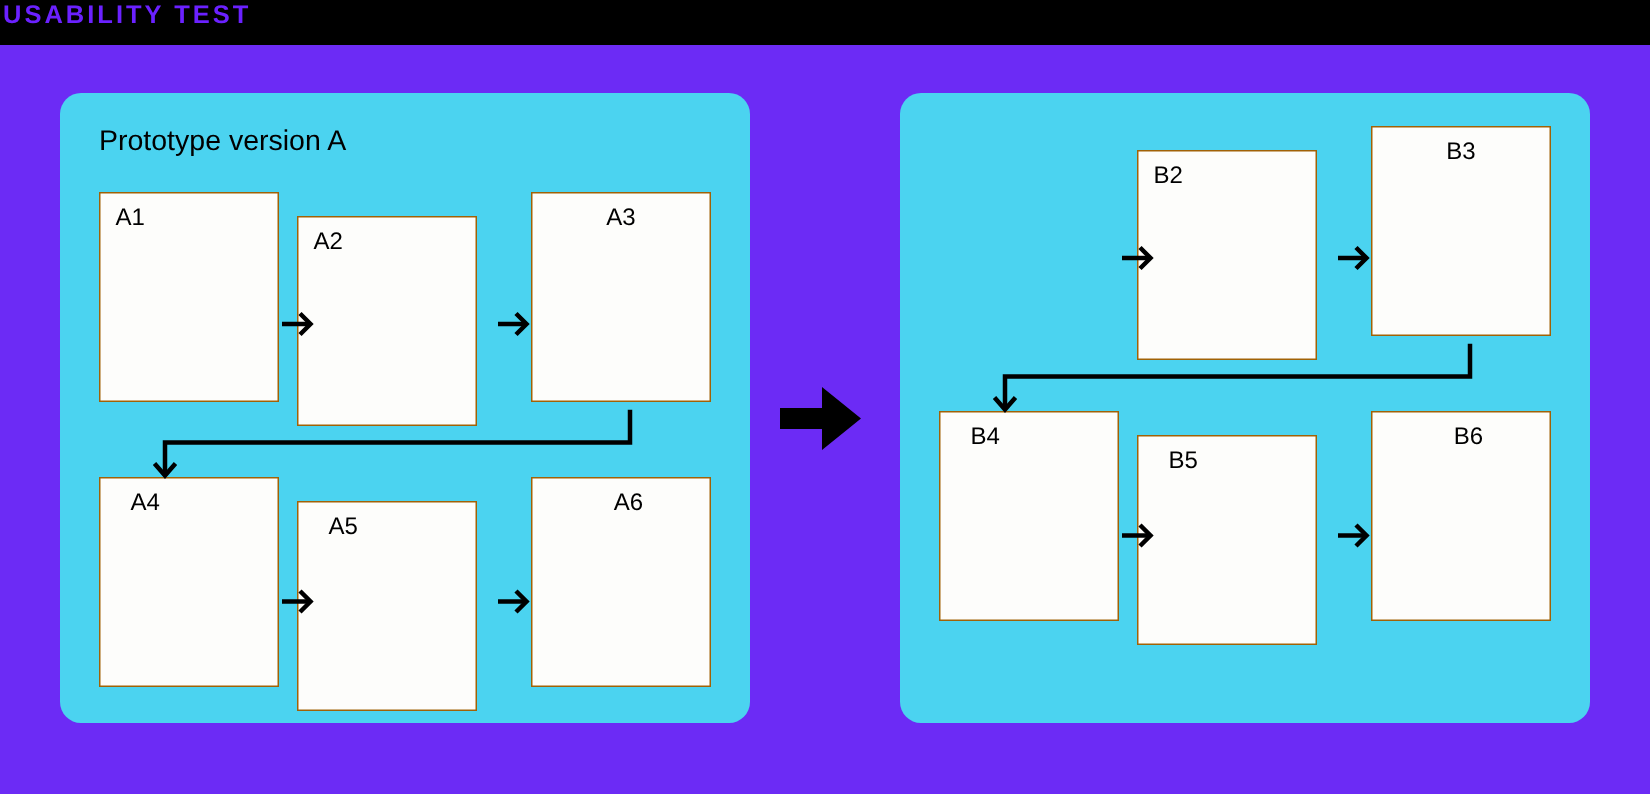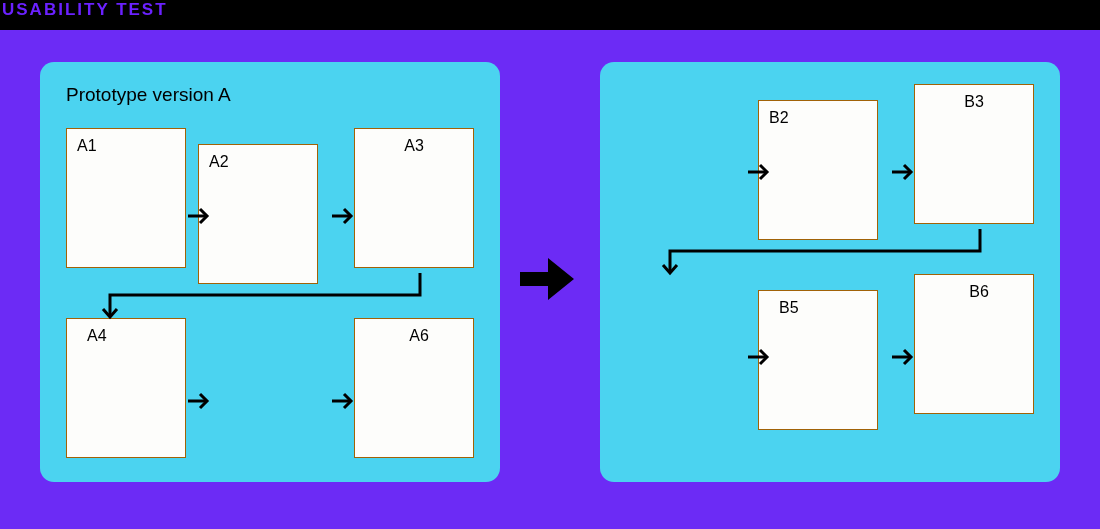--- a/index.html
+++ b/index.html
@@ -107,20 +107,21 @@
 
 <div class="stage">
 
   <div class="panel panel-a">
     <div class="panel-title">Prototype version A</div>
     <div class="grid">
       <div class="screen r1 c1">A1</div>
       <div class="screen r1 c2">A2</div>
       <div class="screen r1 c3">A3</div>
       <div class="screen r2 c1">A4</div>
+      <div class="screen r2 c2">A5</div>
       <div class="screen r2 c3">A6</div>
 
       <span class="arrow-r" style="left:120px; top:75px;">
         <svg viewBox="0 0 26 26">
             <line x1="2" y1="13" x2="20" y2="13" stroke="currentColor" stroke-width="3"></line>
             <polyline points="14,6 21,13 14,20" fill="none" stroke="currentColor" stroke-width="3"></polyline>
           </svg>
       </span>
       <span class="arrow-r" style="left:264px; top:75px;">
         <svg viewBox="0 0 26 26">
@@ -154,20 +155,21 @@
   <span class="big-arrow">
     <svg viewBox="0 0 54 42">
         <polygon points="0,14 28,14 28,0 54,21 28,42 28,28 0,28" fill="currentColor"></polygon>
       </svg>
   </span>
 
   <div class="panel panel-b">
     <div class="grid">
       <div class="screen r1 c2">B2</div>
       <div class="screen r1 c3">B3</div>
+      <div class="screen r2 c1">B4</div>
       <div class="screen r2 c2">B5</div>
       <div class="screen r2 c3">B6</div>
 
       <span class="arrow-r" style="left:120px; top:75px;">
         <svg viewBox="0 0 26 26">
             <line x1="2" y1="13" x2="20" y2="13" stroke="currentColor" stroke-width="3"></line>
             <polyline points="14,6 21,13 14,20" fill="none" stroke="currentColor" stroke-width="3"></polyline>
           </svg>
       </span>
       <span class="arrow-r" style="left:264px; top:75px;">

